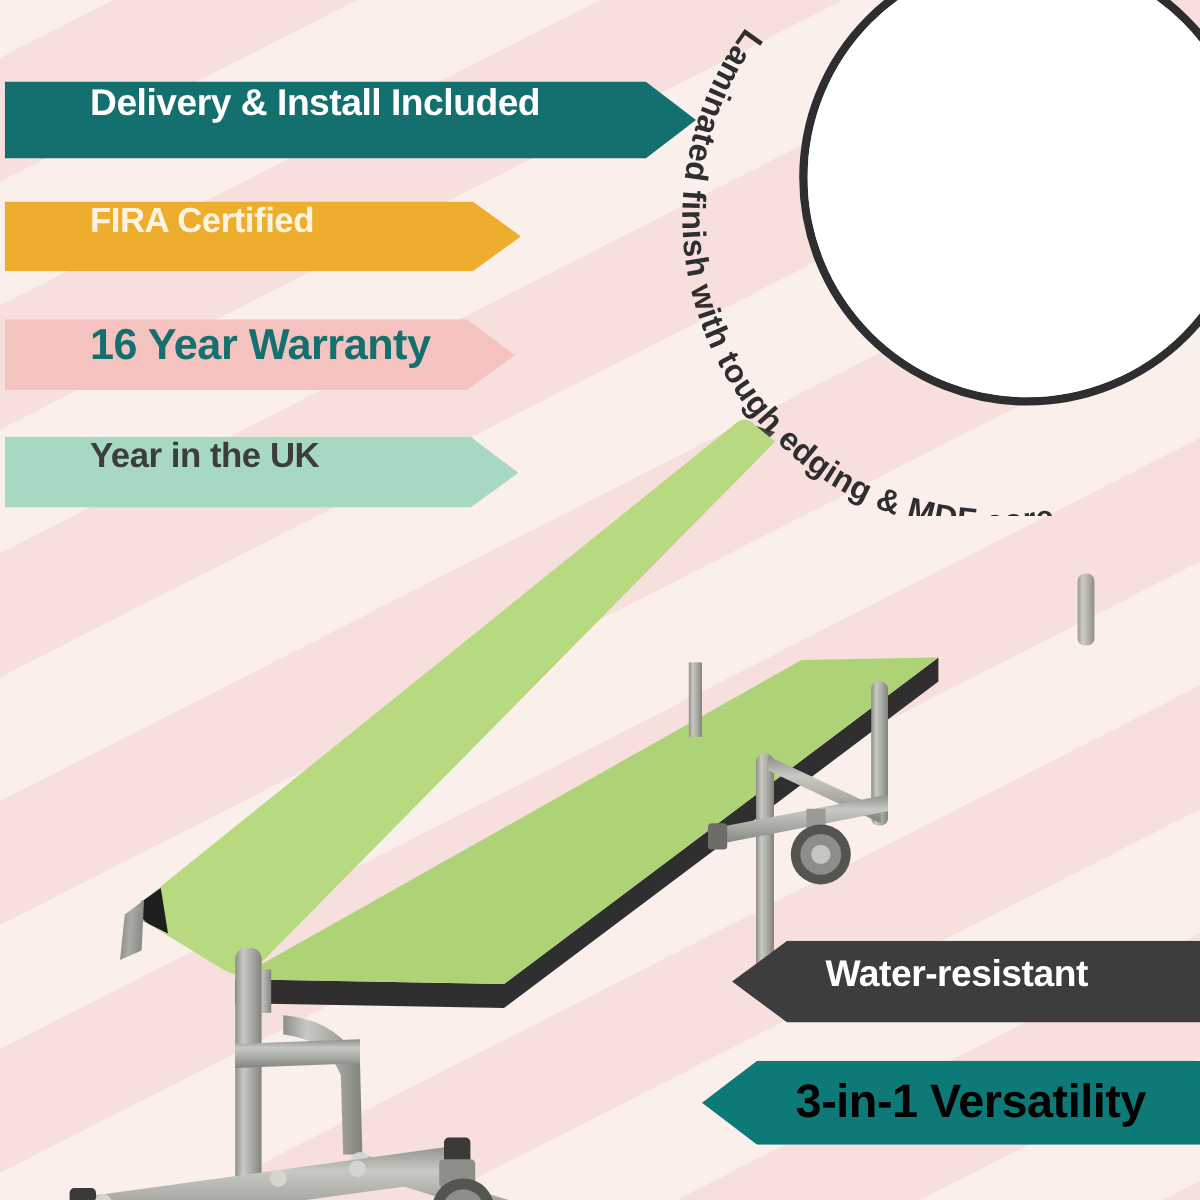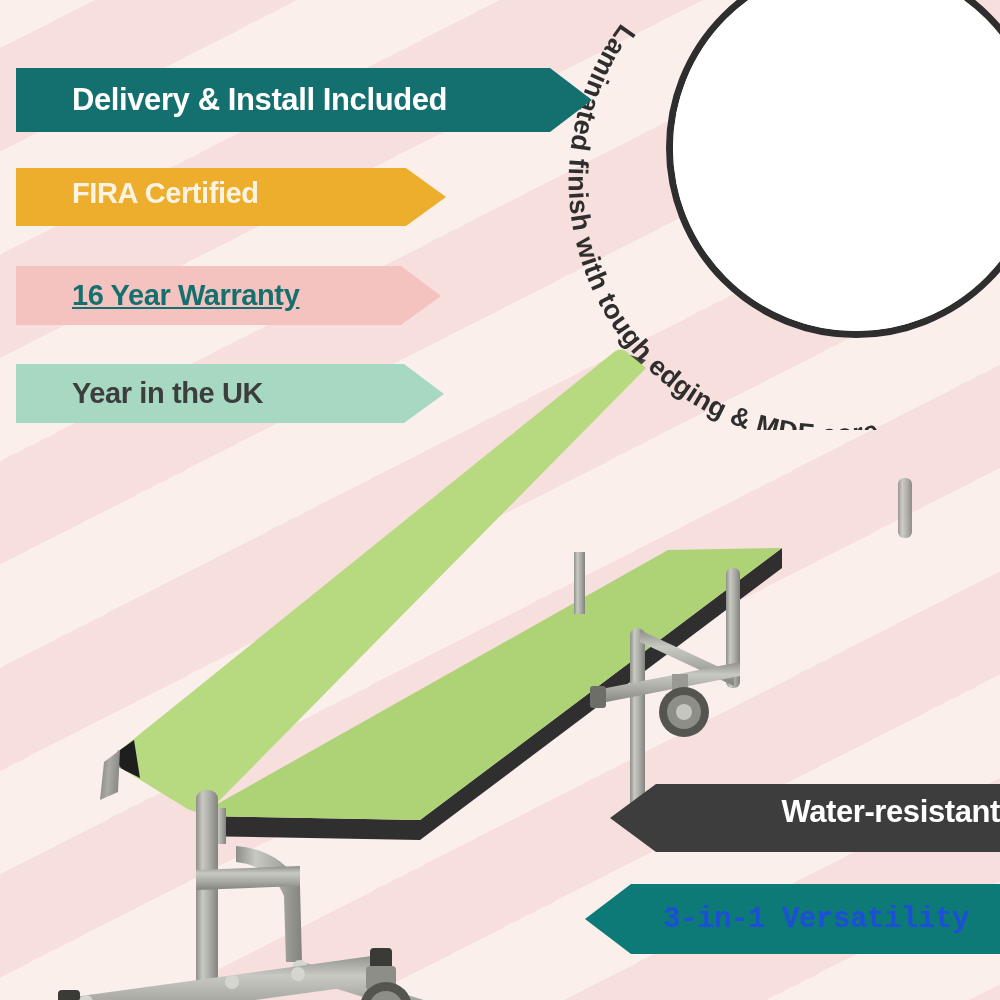--- a/index.html
+++ b/index.html
@@ -19,23 +19,23 @@
     position:absolute; inset:-40%;
     background:repeating-linear-gradient(
       -27deg,
       #FBEFEC 0px, #FBEFEC 92px,
       #F6DFDC 92px, #F6DFDC 184px
     );
   }
 
   
   .ribbon {
-    position:absolute; left:16px;
-    display:flex; align-items:center;
-    padding-left:56px;
+    position:absolute; left:4px;
+    display:flex; align-items:flex-start;
+    padding-left:71px;
     font-weight:bold;
     letter-spacing:-0.4px;
     white-space:nowrap;
   }
   .ribbon .rb-label { position:relative; z-index:2; }
   .ribbon .rb-shape {
     position:absolute; inset:0; z-index:1;
   }
 
   
@@ -202,41 +202,41 @@
     <span class="rb-label">Delivery &amp; Install Included</span>
   </div>
 
   <div class="ribbon" style="top:168px;height:50px;width:430px;font-size:29px;color:#FDF3E3;">
     <svg class="rb-shape" viewBox="0 0 430 58" preserveAspectRatio="none">
       <polygon points="0,0 390,0 430,29 390,58 0,58" fill="#EDAE2E"></polygon>
     </svg>
     <span class="rb-label">FIRA Certified</span>
   </div>
 
-  <div class="ribbon" style="top:266px;height:59px;width:425px;font-size:29px;color:#14706E;text-decoration:underline;">
+  <div class="ribbon" style="top:266px;height:59px;width:425px;font-size:36px;color:#14706E;">
     <svg class="rb-shape" viewBox="0 0 425 59" preserveAspectRatio="none">
       <polygon points="0,0 385,0 425,30 385,59 0,59" fill="#F4C3C0"></polygon>
     </svg>
     <span class="rb-label">16 Year Warranty</span>
   </div>
 
   <div class="ribbon" style="top:364px;height:59px;width:428px;font-size:29px;color:#3D3D3D;">
     <svg class="rb-shape" viewBox="0 0 428 59" preserveAspectRatio="none">
       <polygon points="0,0 388,0 428,30 388,59 0,59" fill="#A7D9C2"></polygon>
     </svg>
     <span class="rb-label">Year in the UK</span>
   </div>
 
-  <div class="ribbon-r" style="top:784px;height:56px;width:390px;font-size:31px;color:#FFFFFF;justify-content:flex-end;">
+  <div class="ribbon-r" style="top:784px;height:56px;width:390px;font-size:31px;color:#FFFFFF;">
     <svg class="rb-shape" viewBox="0 0 390 68" preserveAspectRatio="none">
       <polygon points="390,0 46,0 0,34 46,68 390,68" fill="#3D3D3D"></polygon>
     </svg>
     <span class="rb-label">Water-resistant</span>
   </div>
 
-  <div class="ribbon-r" style="top:884px;height:70px;width:415px;font-size:29px;color:#1d4ed8;font-family:Liberation Mono, monospace;">
+  <div class="ribbon-r" style="top:884px;height:70px;width:415px;font-size:39px;color:#000000;">
     <svg class="rb-shape" viewBox="0 0 415 70" preserveAspectRatio="none">
       <polygon points="415,0 46,0 0,35 46,70 415,70" fill="#0E7A77"></polygon>
     </svg>
     <span class="rb-label">3-in-1 Versatility</span>
   </div>
 
 </div>
 
 </body></html>

